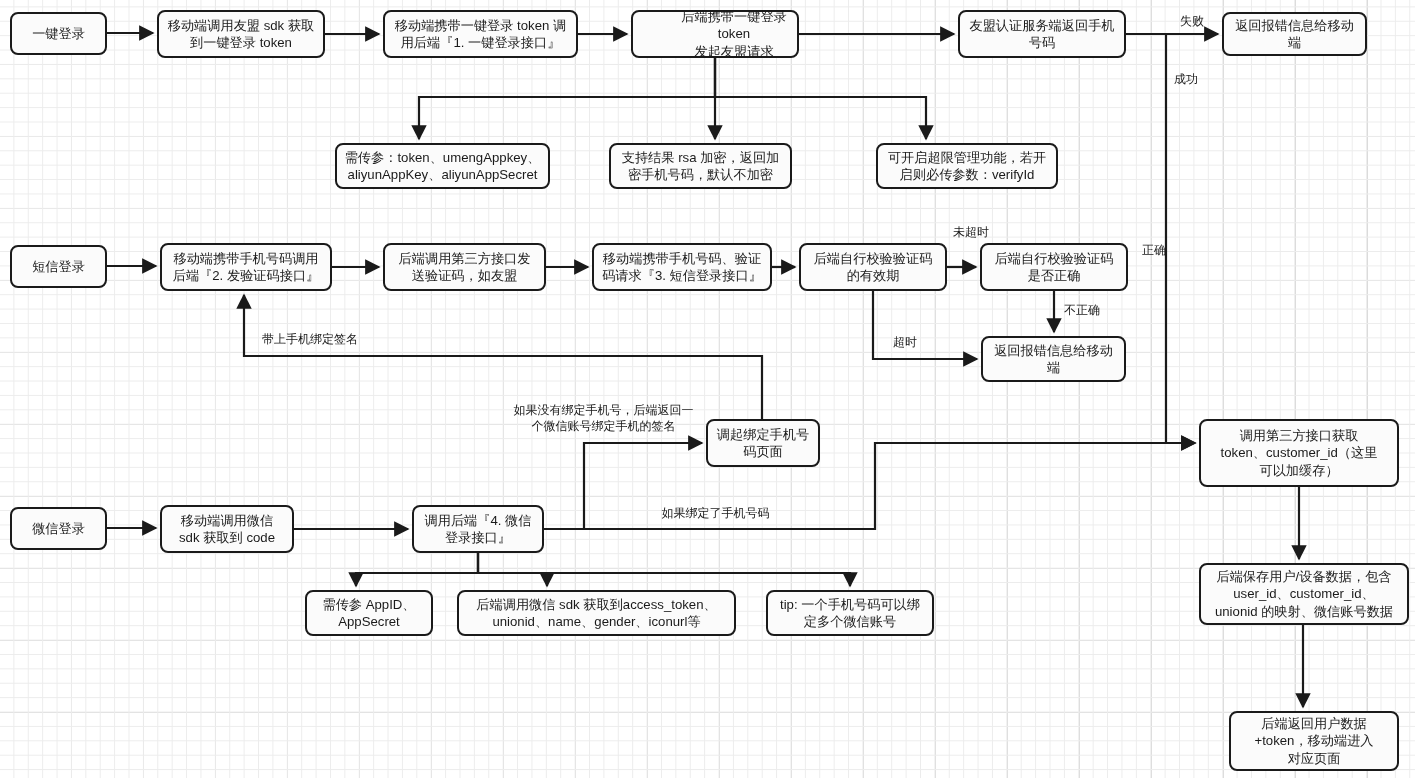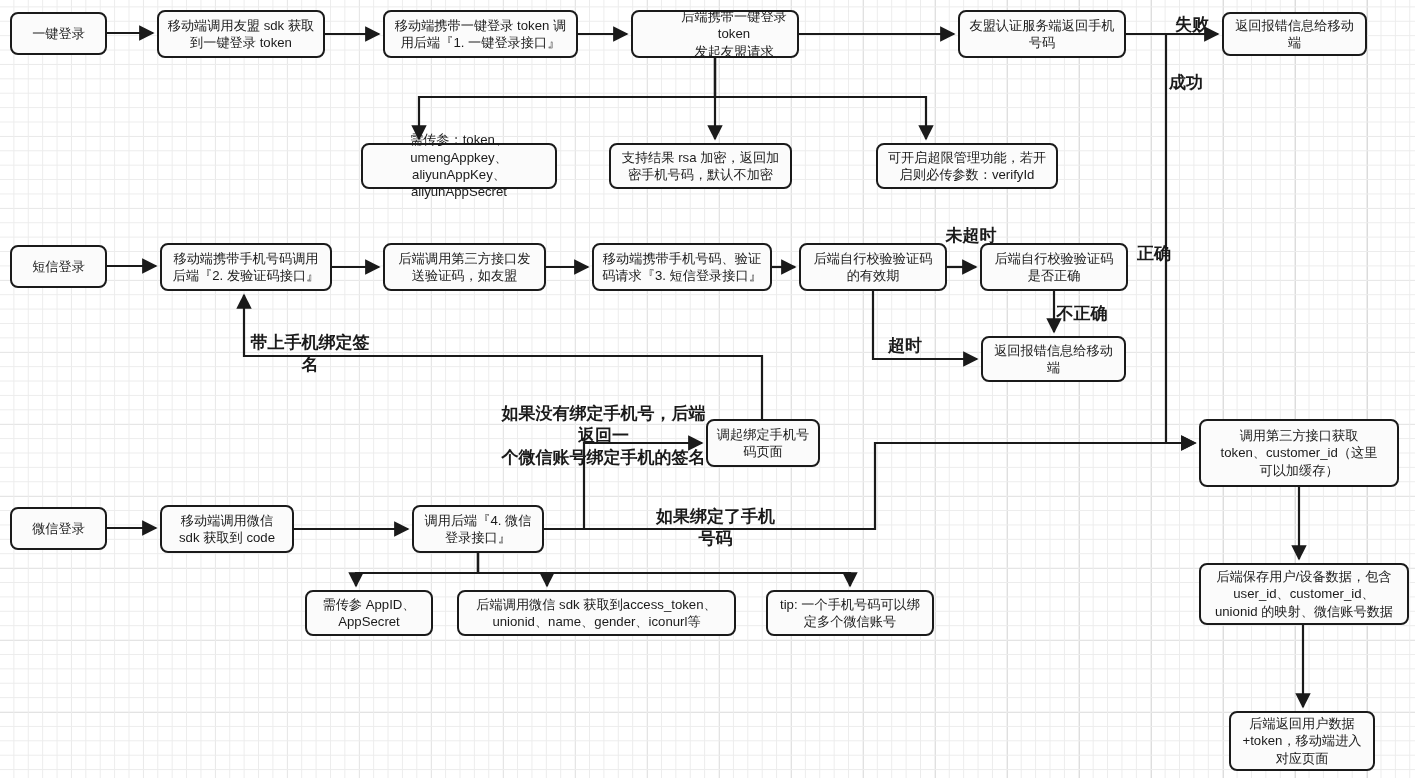--- a/index.html
+++ b/index.html
@@ -42,26 +42,25 @@
     justify-content: center;
     text-align: center;
     line-height: 1.32;
     padding: 2px 6px;
     white-space: pre-line;
     font-size: 13.2px;
   }
   .edge-label {
     position: absolute;
     color: #1a1a1a;
-    font-size: 17px;
+    font-size: 12px;
     white-space: pre-line;
     text-align: center;
     line-height: 1.3;
     background: transparent;
-    font-weight: bold;
   }
 </style>
 </head>
 <body>
 
 <div id="canvas">
 
   <svg class="edges" viewBox="0 0 1415 778">
     <defs>
       <marker id="arrow" viewBox="0 0 10 10" refX="9" refY="5" markerWidth="7" markerHeight="7" orient="auto-start-reverse">
@@ -114,21 +113,21 @@
   <div class="node" style="left:157px; top:10px;  width:168px; height:48px;">移动端调用友盟 sdk 获取
 到一键登录 token</div>
   <div class="node" style="left:383px; top:10px;  width:195px; height:48px;">移动端携带一键登录 token 调
 用后端『1. 一键登录接口』</div>
   <div class="node" style="left:631px; top:10px;  width:168px; height:48px;padding-left:44px;">后端携带一键登录 token
 发起友盟请求</div>
   <div class="node" style="left:958px; top:10px;  width:168px; height:48px;">友盟认证服务端返回手机
 号码</div>
   <div class="node" style="left:1222px;top:12px;  width:145px; height:44px;">返回报错信息给移动
 端</div>
-  <div class="node" style="left:335px; top:143px; width:196px; height:46px;margin-left:26px;">需传参：token、umengAppkey、
+  <div class="node" style="left:335px; top:143px; width:215px; height:46px;">需传参：token、umengAppkey、
 aliyunAppKey、aliyunAppSecret</div>
   <div class="node" style="left:609px; top:143px; width:183px; height:46px;">支持结果 rsa 加密，返回加
 密手机号码，默认不加密</div>
   <div class="node" style="left:835px; top:143px; width:182px; height:46px;margin-left:41px;">可开启超限管理功能，若开
 启则必传参数：verifyId</div>
   <div class="node" style="left:10px;  top:245px; width:97px;  height:43px;">短信登录</div>
   <div class="node" style="left:160px; top:243px; width:172px; height:48px;">移动端携带手机号码调用
 后端『2. 发验证码接口』</div>
   <div class="node" style="left:383px; top:243px; width:163px; height:48px;">后端调用第三方接口发
 送验证码，如友盟</div>
@@ -152,21 +151,21 @@
 登录接口』</div>
   <div class="node" style="left:305px; top:590px; width:128px; height:46px;">需传参 AppID、
 AppSecret</div>
   <div class="node" style="left:457px; top:590px; width:279px; height:46px;">后端调用微信 sdk 获取到access_token、
 unionid、name、gender、iconurl等</div>
   <div class="node" style="left:766px; top:590px; width:168px; height:46px;">tip: 一个手机号码可以绑
 定多个微信账号</div>
   <div class="node" style="left:1199px;top:563px; width:210px; height:62px;">后端保存用户/设备数据，包含
 user_id、customer_id、
 unionid 的映射、微信账号数据</div>
-  <div class="node" style="left:1229px;top:711px; width:146px; height:60px;">后端返回用户数据
+  <div class="node" style="left:1229px;top:711px; width:170px; height:60px;">后端返回用户数据
 +token，移动端进入
 对应页面</div>
 
   <div class="edge-label" style="left:1170px; top:14px;  width:44px;">失败</div>
   <div class="edge-label" style="left:1164px; top:72px;  width:44px;">成功</div>
   <div class="edge-label" style="left:945px;  top:225px; width:52px;">未超时</div>
   <div class="edge-label" style="left:1135px; top:243px; width:38px;">正确</div>
   <div class="edge-label" style="left:1056px; top:303px; width:52px;">不正确</div>
   <div class="edge-label" style="left:886px;  top:335px; width:38px;">超时</div>
   <div class="edge-label" style="left:250px;  top:332px; width:120px;">带上手机绑定签名</div>

